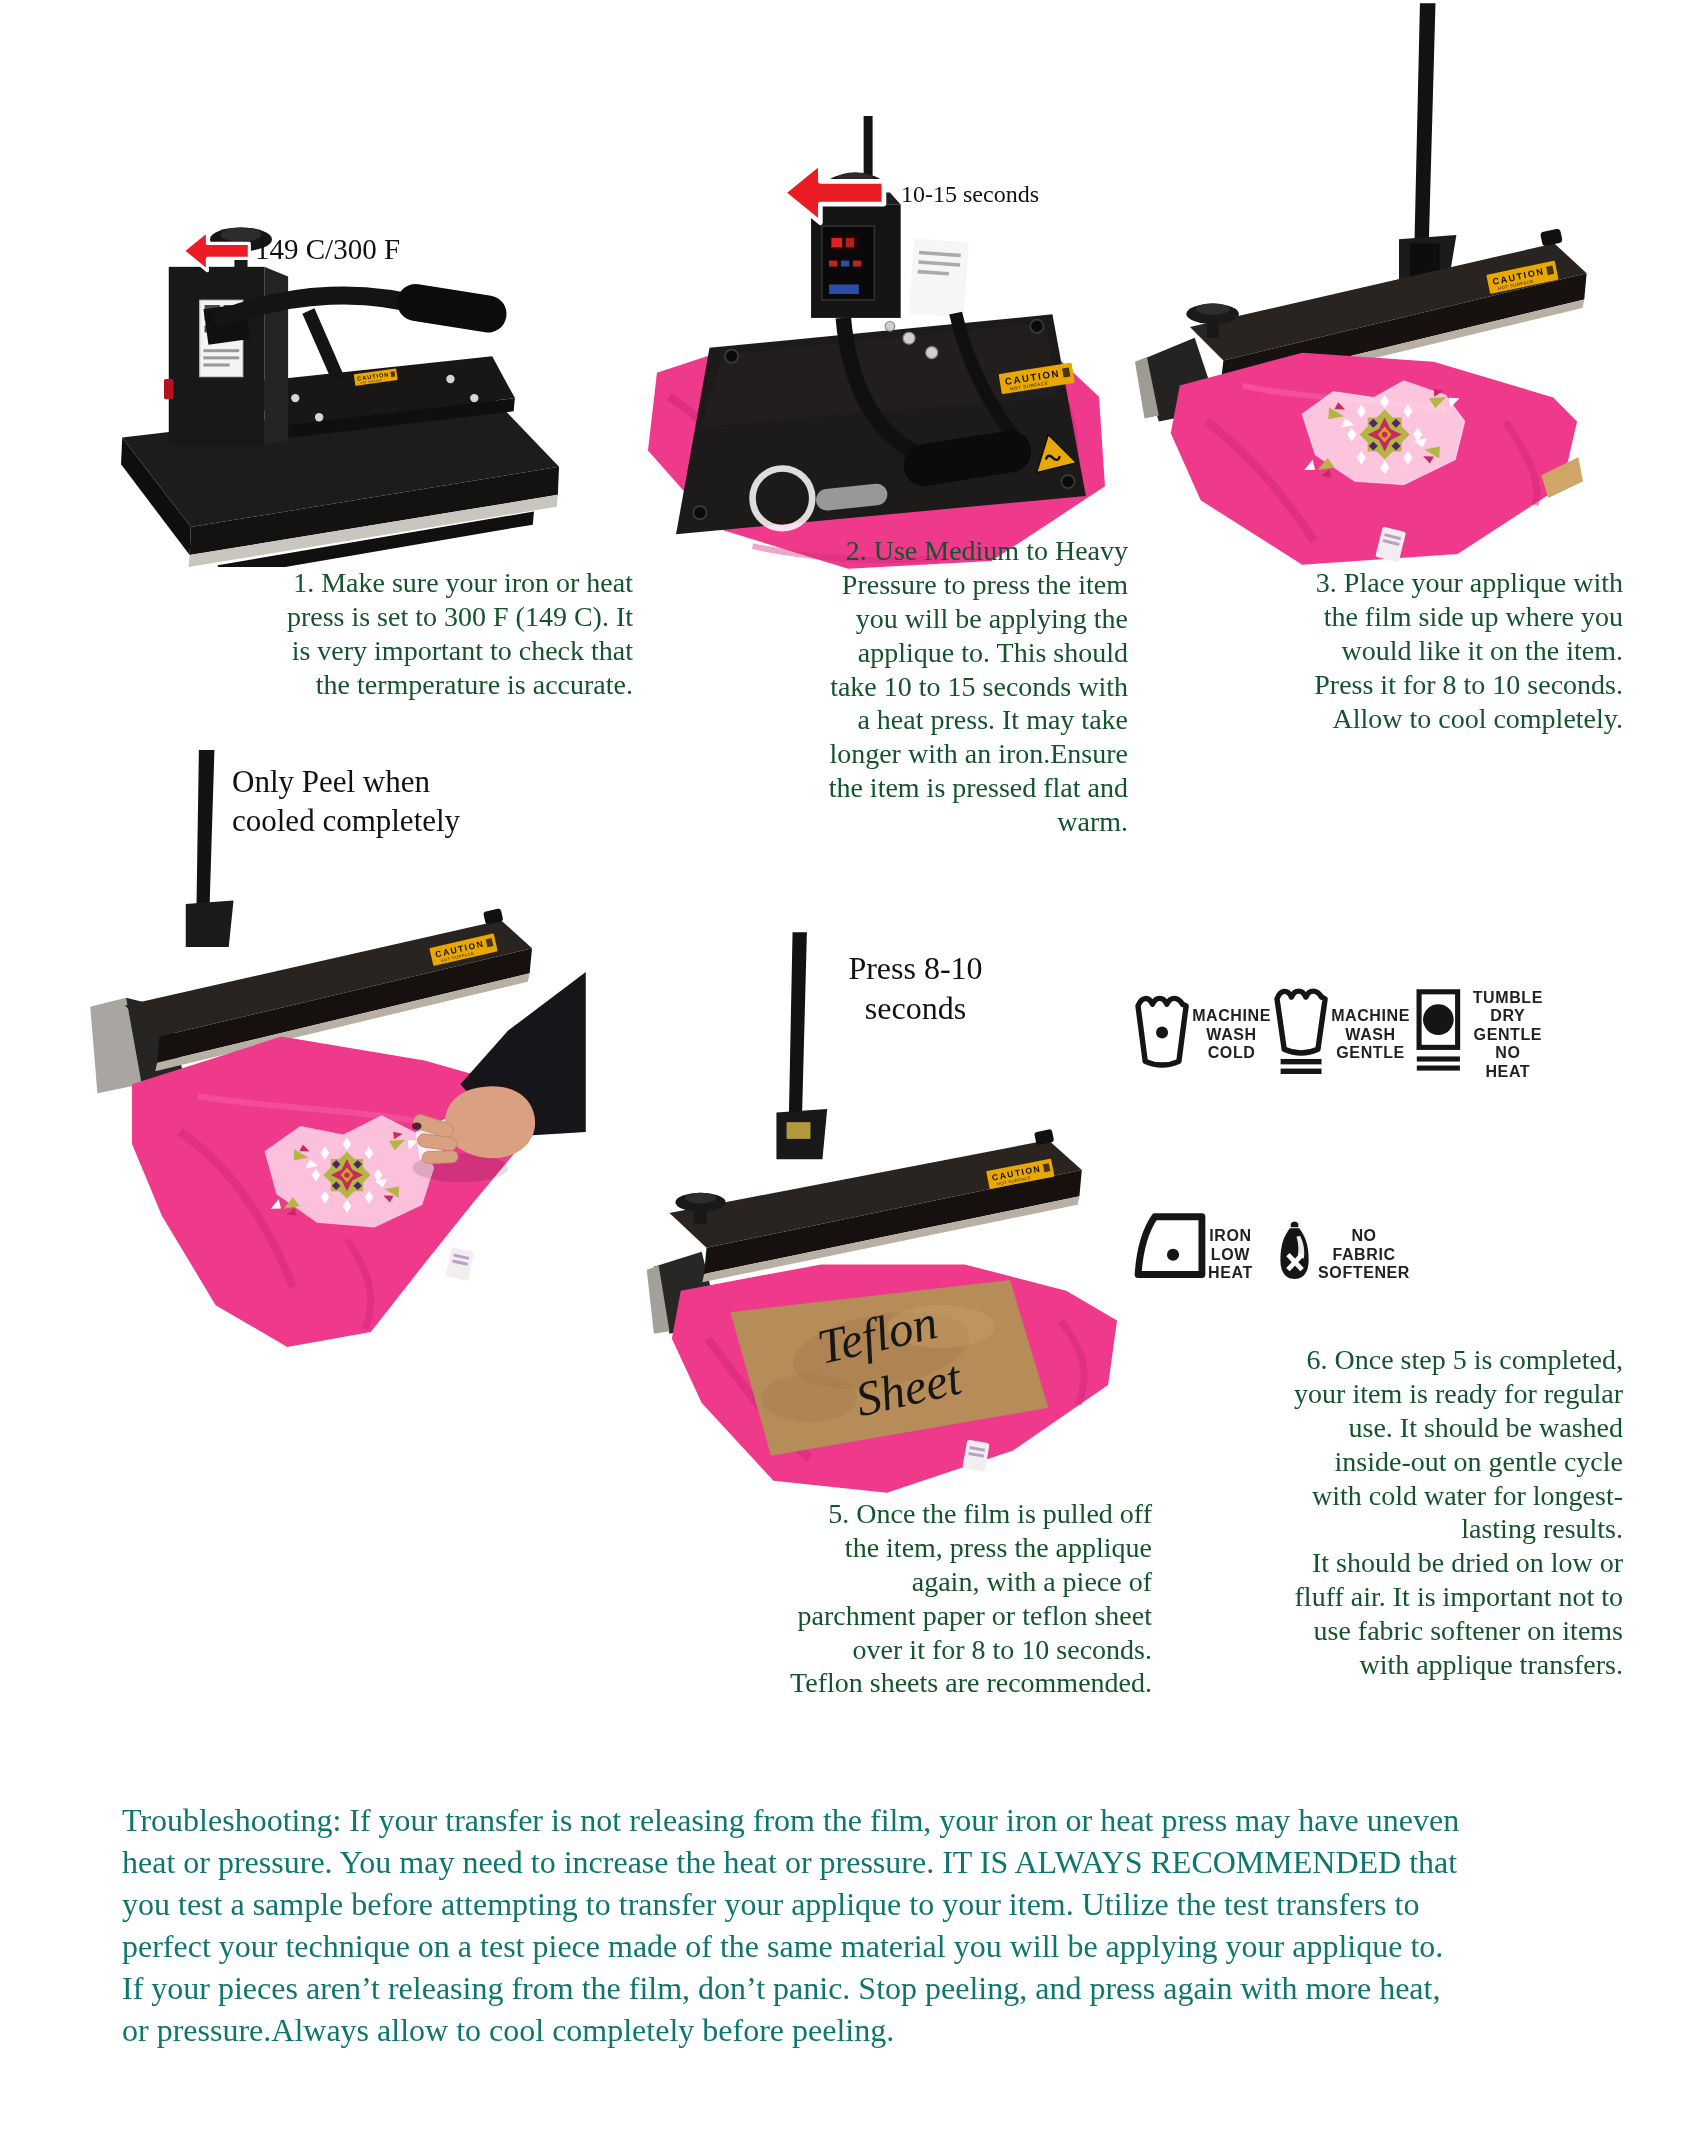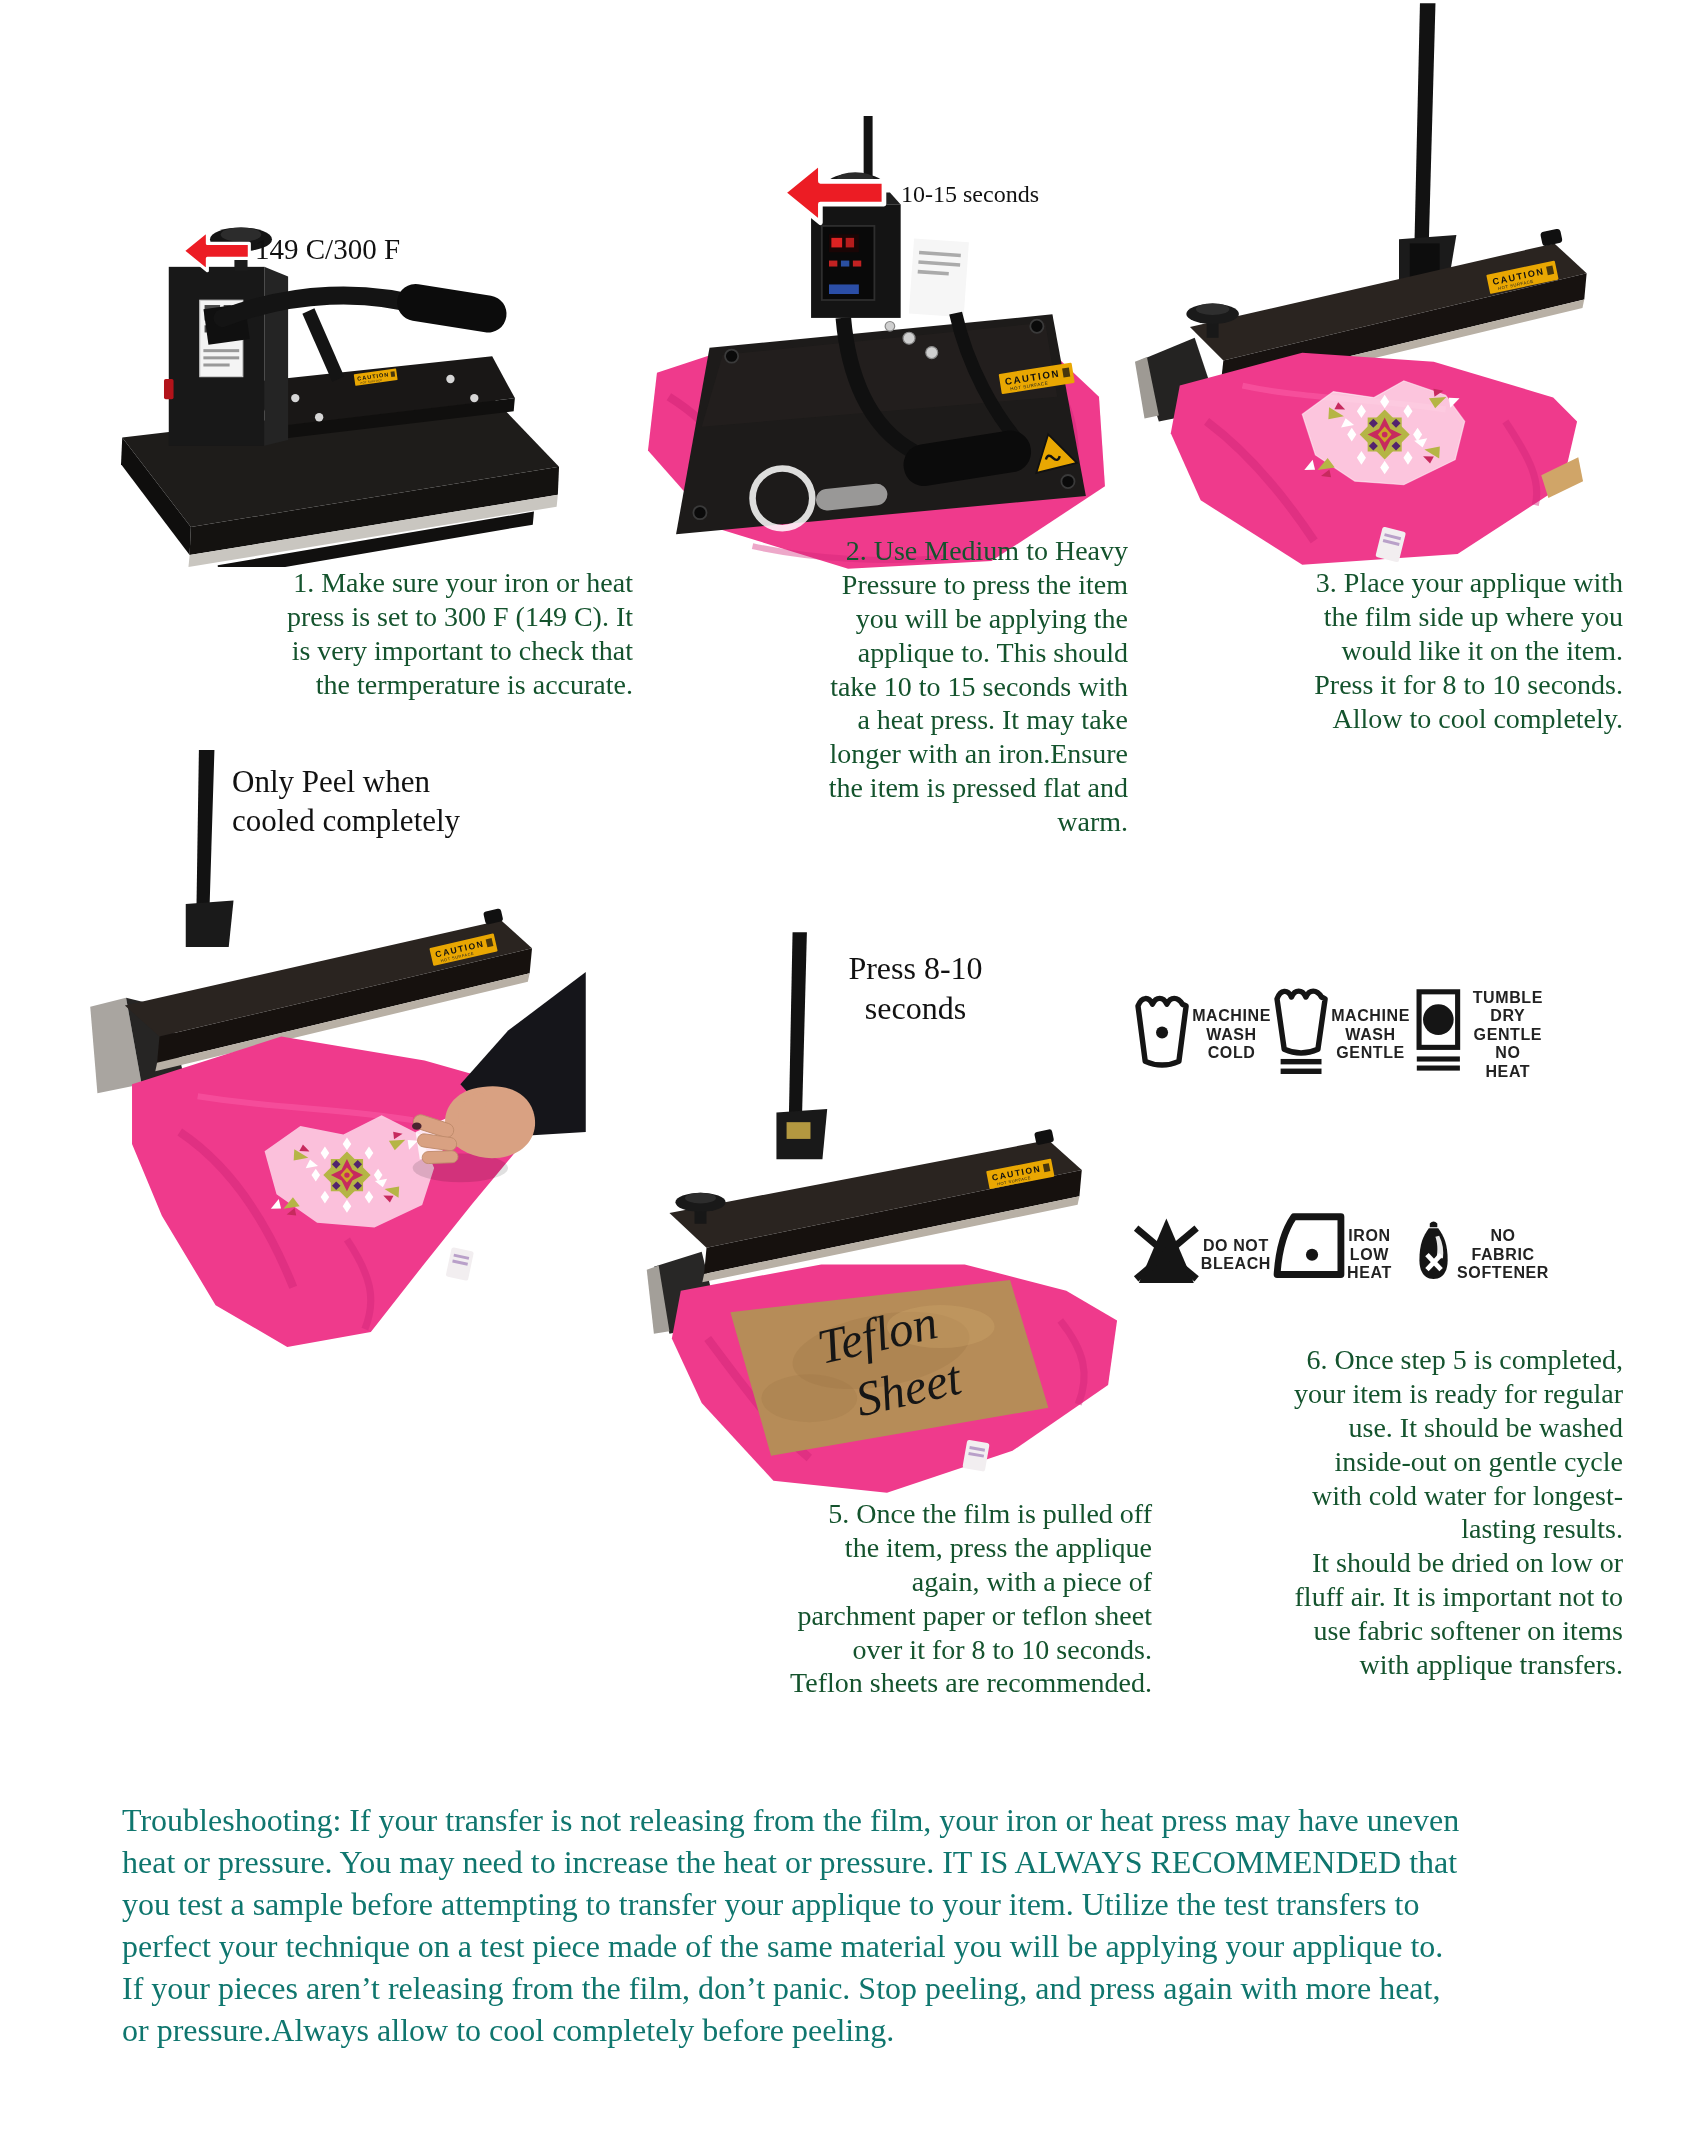--- a/index.html
+++ b/index.html
@@ -375,29 +375,20 @@
         <circle cx="50" cy="61" r="27" fill="#151515"></circle>
         <rect x="12" y="126" width="76" height="9" fill="#151515"></rect>
         <rect x="12" y="142" width="76" height="9" fill="#151515"></rect>
       </svg>
       <div class="care-label">TUMBLE DRY
 GENTLE NO
 HEAT</div>
     </div>
     <div class="care-cell">
       <svg class="care-icon" viewBox="0 0 100 140">
-        <polygon points="50,24 90,118 10,118" fill="#151515"></polygon>
-        <line x1="6" y1="38" x2="94" y2="112" stroke="#151515" stroke-width="10"></line>
-        <line x1="94" y1="38" x2="6" y2="112" stroke="#151515" stroke-width="10"></line>
-      </svg>
-      <div class="care-label">DO NOT
-BLEACH</div>
-    </div>
-    <div class="care-cell">
-      <svg class="care-icon" viewBox="0 0 100 140">
         <path d="M30,26 L92,26 L92,102 L8,102 C10,72 16,46 30,26 Z" fill="none" stroke="#151515" stroke-width="9" stroke-linejoin="round"></path>
         <circle cx="54" cy="76" r="8" fill="#151515"></circle>
       </svg>
       <div class="care-label">IRON
 LOW
 HEAT</div>
     </div>
     <div class="care-cell">
       <svg class="care-icon" viewBox="0 0 100 150">
         <path d="M42,18 Q50,10 58,18 L58,26 L42,26 Z" fill="#151515"></path>

